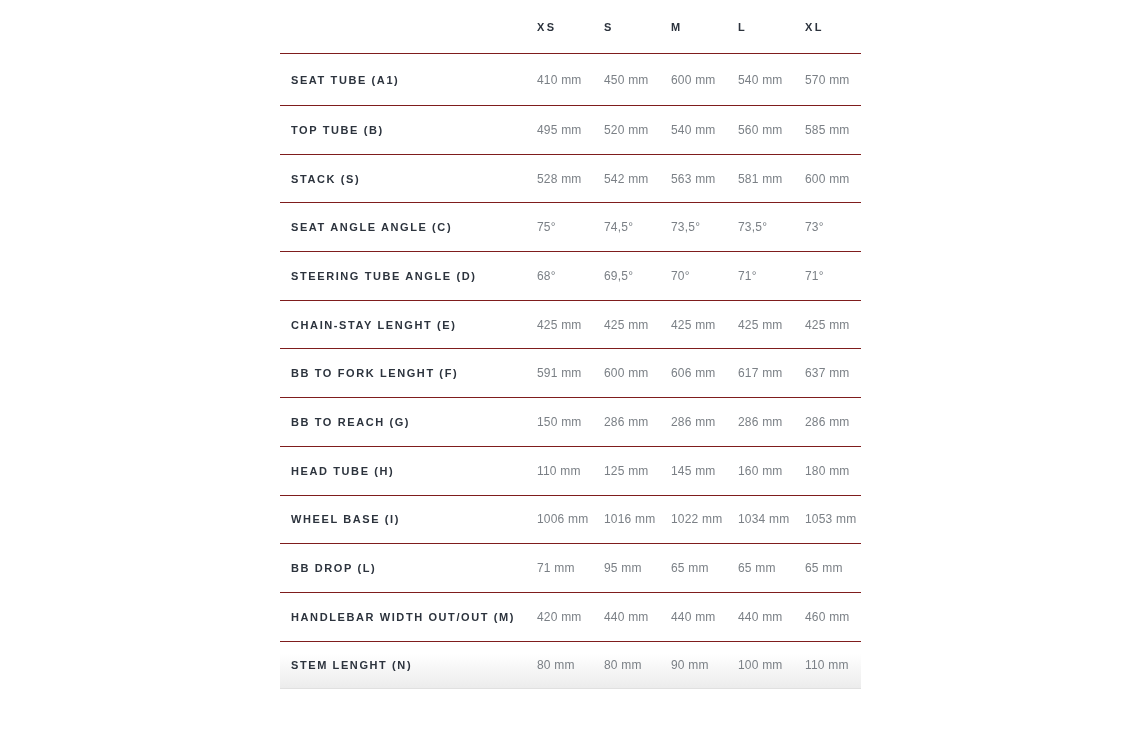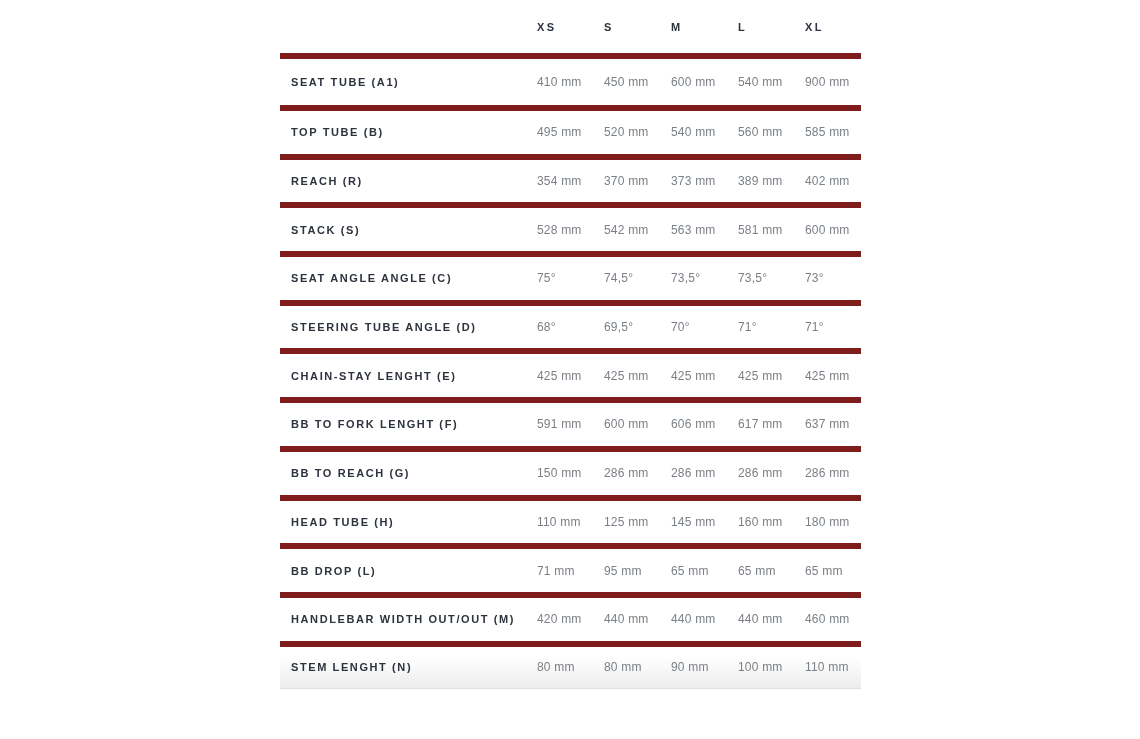--- a/index.html
+++ b/index.html
@@ -15,21 +15,21 @@
     position: absolute;
     left: 280px; top: 0;
     width: 581px;
   }
 
   .row {
     display: grid;
     grid-template-columns: 257px 67px 67px 67px 67px 56px;
     align-items: center;
     height: 48.7px;
-    border-top: 6px solid #7f1d1d;
+    border-top: 1px solid #7f1d1d;
   }
   .row.header-row {
     border-top: none;
     height: 53px;
   }
   .row.first-row { height: 52px; }
   .row.last-row {
     background: linear-gradient(180deg, #ffffff 25%, #ececec 100%);
     border-bottom: 1px solid #e0e0e0;
   }
@@ -71,40 +71,32 @@
     <div class="header-cell">L</div>
     <div class="header-cell">XL</div>
   </div>
 
   <div class="row first-row">
     <div class="label-cell">SEAT TUBE (A1)</div>
     <div class="value-cell">410 mm</div>
     <div class="value-cell">450 mm</div>
     <div class="value-cell">600 mm</div>
     <div class="value-cell">540 mm</div>
-    <div class="value-cell">900 mm</div>
+    <div class="value-cell">570 mm</div>
   </div>
 
   <div class="row">
     <div class="label-cell">TOP TUBE (B)</div>
     <div class="value-cell">495 mm</div>
     <div class="value-cell">520 mm</div>
     <div class="value-cell">540 mm</div>
     <div class="value-cell">560 mm</div>
     <div class="value-cell">585 mm</div>
   </div>
 
-  <div class="row">
-    <div class="label-cell">REACH (R)</div>
-    <div class="value-cell">354 mm</div>
-    <div class="value-cell">370 mm</div>
-    <div class="value-cell">373 mm</div>
-    <div class="value-cell">389 mm</div>
-    <div class="value-cell">402 mm</div>
-  </div>
 
   <div class="row">
     <div class="label-cell">STACK (S)</div>
     <div class="value-cell">528 mm</div>
     <div class="value-cell">542 mm</div>
     <div class="value-cell">563 mm</div>
     <div class="value-cell">581 mm</div>
     <div class="value-cell">600 mm</div>
   </div>
 
@@ -155,20 +147,28 @@
 
   <div class="row">
     <div class="label-cell">HEAD TUBE (H)</div>
     <div class="value-cell">110 mm</div>
     <div class="value-cell">125 mm</div>
     <div class="value-cell">145 mm</div>
     <div class="value-cell">160 mm</div>
     <div class="value-cell">180 mm</div>
   </div>
 
+  <div class="row">
+    <div class="label-cell">WHEEL BASE (I)</div>
+    <div class="value-cell">1006 mm</div>
+    <div class="value-cell">1016 mm</div>
+    <div class="value-cell">1022 mm</div>
+    <div class="value-cell">1034 mm</div>
+    <div class="value-cell">1053 mm</div>
+  </div>
 
   <div class="row">
     <div class="label-cell">BB DROP (L)</div>
     <div class="value-cell">71 mm</div>
     <div class="value-cell">95 mm</div>
     <div class="value-cell">65 mm</div>
     <div class="value-cell">65 mm</div>
     <div class="value-cell">65 mm</div>
   </div>
 

